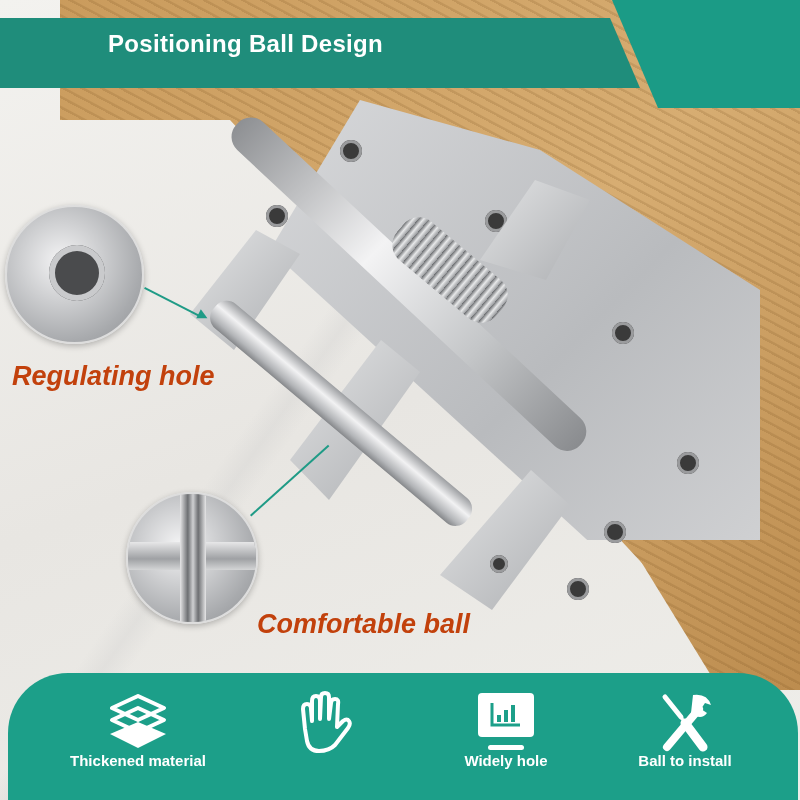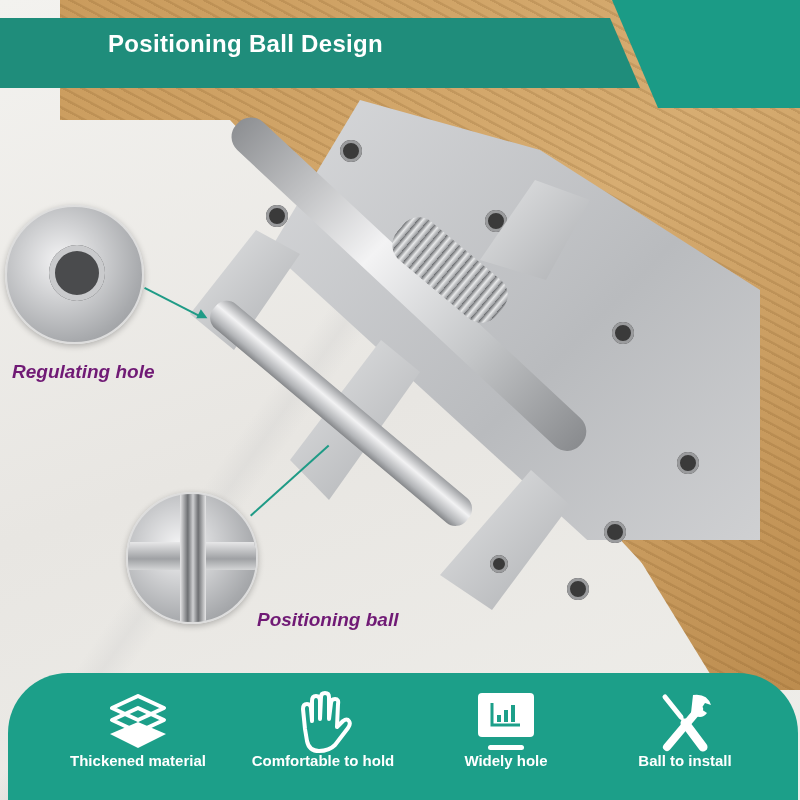--- a/index.html
+++ b/index.html
@@ -33,21 +33,21 @@
   .wing{position:absolute;background:linear-gradient(135deg,#e2e3e4,#aeb0b3);}
   .circle{position:absolute;border-radius:50%;overflow:hidden;border:2px solid #ddd;box-shadow:0 2px 6px rgba(0,0,0,0.25);
     background:radial-gradient(circle at 40% 40%,#f4f4f5,#a8aaad 70%,#8c8e91);}
   .circle-hole{left:5px;top:205px;width:135px;height:135px;}
   .circle-ball{left:126px;top:492px;width:128px;height:128px;}
   .hex{position:absolute;left:42px;top:38px;width:56px;height:56px;background:#4a4b4d;border-radius:50%;box-shadow:inset 0 0 0 6px #c9cacc;}
   .slot{position:absolute;left:52px;top:0;width:26px;height:128px;background:linear-gradient(90deg,#e6e6e7,#6d6f72 30%,#cfd0d2 50%,#6d6f72 70%,#e6e6e7);}
   .slot-bar{position:absolute;left:0;top:48px;width:128px;height:28px;background:linear-gradient(180deg,#e7e7e8,#9fa1a4 60%,#d4d5d6);}
   .arrow{position:absolute;height:2px;background:#1f9b86;transform-origin:0 0;}
   .arrow-head{position:absolute;width:0;height:0;border-left:10px solid #1f9b86;border-top:5px solid transparent;border-bottom:5px solid transparent;}
-  .callout{position:absolute;font-size:19px;font-weight:bold;font-style:italic;color:#701a75;}
+  .callout{position:absolute;font-size:27px;font-weight:bold;font-style:italic;color:#c2410c;}
   .callout-reg{left:12px;top:361px;}
   .callout-pos{left:257px;top:609px;}
   
   .panel{position:absolute;left:8px;top:673px;width:790px;height:140px;background:#1c9f89;border-radius:60px 60px 0 0;}
   .feature{position:absolute;top:692px;width:180px;text-align:center;}
   .feature .icon{height:60px;display:flex;justify-content:center;align-items:center;}
   .feature .label{margin-top:0;font-size:15px;font-weight:bold;color:#fff;white-space:nowrap;}
 </style>
 </head>
 <body>
@@ -84,42 +84,41 @@
 </div>
 <div class="arrow" style="left:145px;top:287px;width:62px;transform:rotate(27deg);"></div>
 <div class="arrow-head" style="left:198px;top:311px;transform:rotate(27deg);"></div>
 <div class="callout callout-reg">Regulating hole</div>
 
 <div class="circle circle-ball">
   <div class="slot-bar"></div>
   <div class="slot"></div>
 </div>
 <div class="arrow" style="left:250px;top:515px;width:105px;transform:rotate(-42deg);"></div>
-<div class="callout callout-pos">Positioning ball</div>
+<div class="callout callout-pos">Comfortable ball</div>
 
 <div class="panel"></div>
 
 <div class="feature" style="left:48px;">
   <div class="icon">
     <svg width="64" height="56" viewBox="0 0 64 56">
       <polygon points="32,2 58,14 32,26 6,14" fill="none" stroke="#fff" stroke-width="4" stroke-linejoin="round"></polygon>
       <polygon points="32,14 58,26 32,38 6,26" fill="none" stroke="#fff" stroke-width="4" stroke-linejoin="round"></polygon>
       <polygon points="32,28 60,40 32,54 4,40" fill="#fff"></polygon>
     </svg>
   </div>
   <div class="label">Thickened material</div>
 </div>
 
 <div class="feature" style="left:233px;">
   <div class="icon">
     <svg width="60" height="62" viewBox="0 0 60 62">
       <path d="M12 38 L10 18 Q10 13 14 13 Q18 13 18 18 L19 30 L19 10 Q19 5 23 5 Q27 5 27 10 L27 28 L28 6 Q28 2 32 2 Q36 2 36 6 L36 28 L38 12 Q38 8 42 8 Q46 8 45 13 L44 36 L50 30 Q54 27 56 30 Q58 33 55 37 L42 54 Q36 60 26 60 Q16 60 14 50 Z" fill="none" stroke="#fff" stroke-width="4" stroke-linejoin="round" stroke-linecap="round"></path>
     </svg>
   </div>
-  <div class="label">Comfortable to hold</div>
 </div>
 
 <div class="feature" style="left:416px;">
   <div class="icon">
     <svg width="60" height="62" viewBox="0 0 60 62">
       <rect x="2" y="2" width="56" height="44" rx="4" fill="#fff"></rect>
       <path d="M16 12 L16 34 L44 34" fill="none" stroke="#1c9f89" stroke-width="3"></path>
       <rect x="21" y="24" width="4" height="7" fill="#1c9f89"></rect>
       <rect x="28" y="19" width="4" height="12" fill="#1c9f89"></rect>
       <rect x="35" y="14" width="4" height="17" fill="#1c9f89"></rect>

